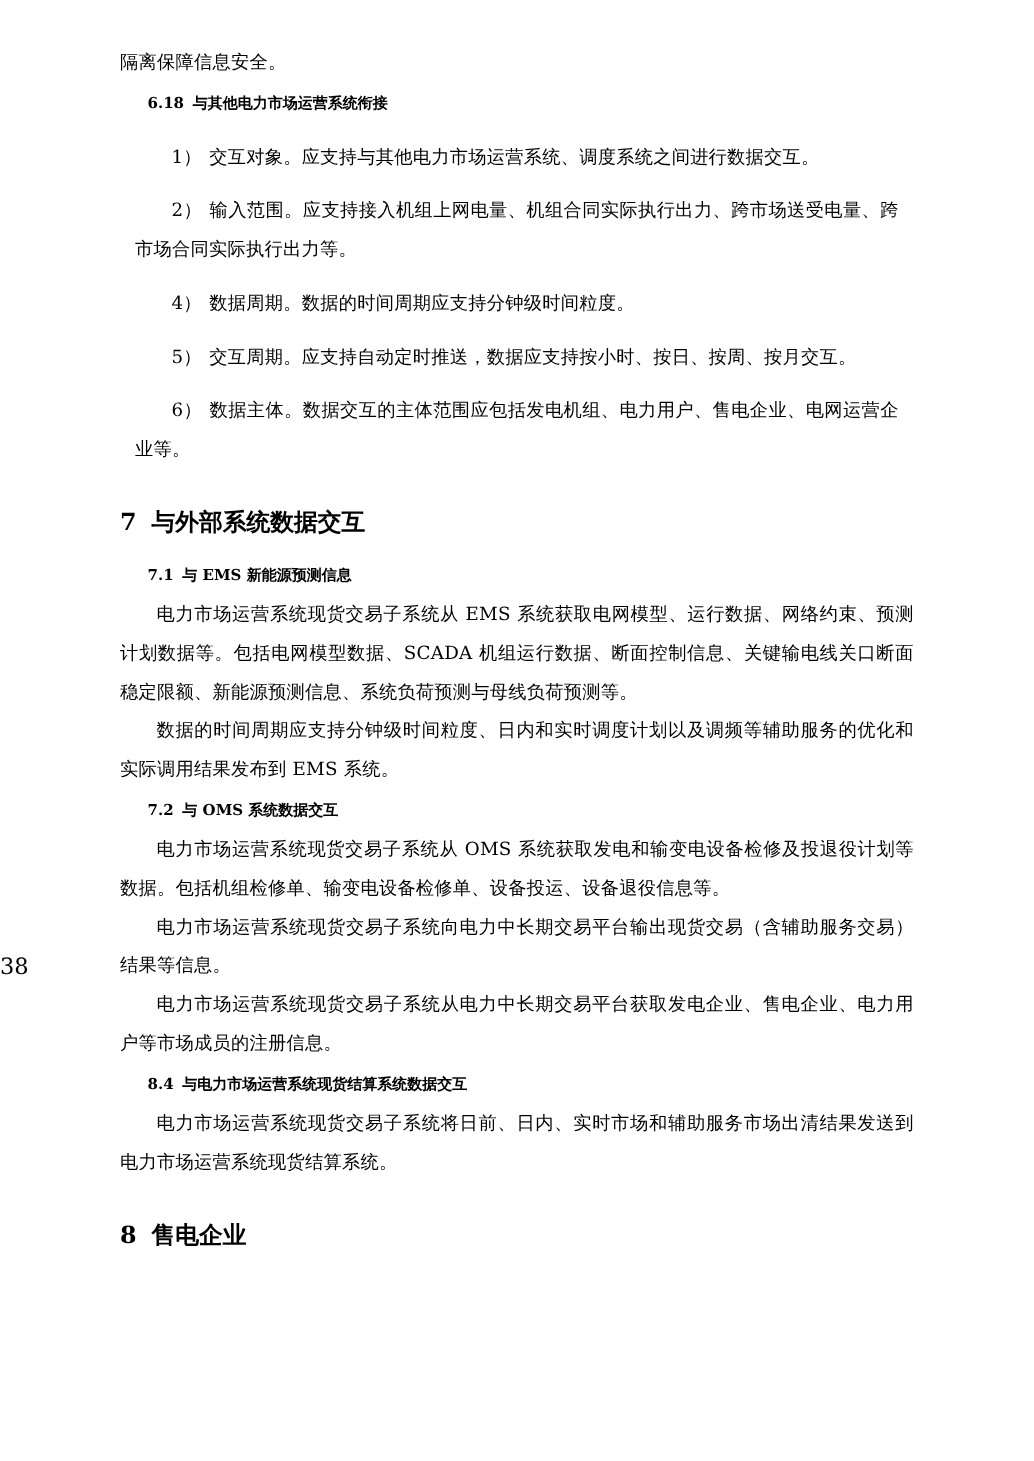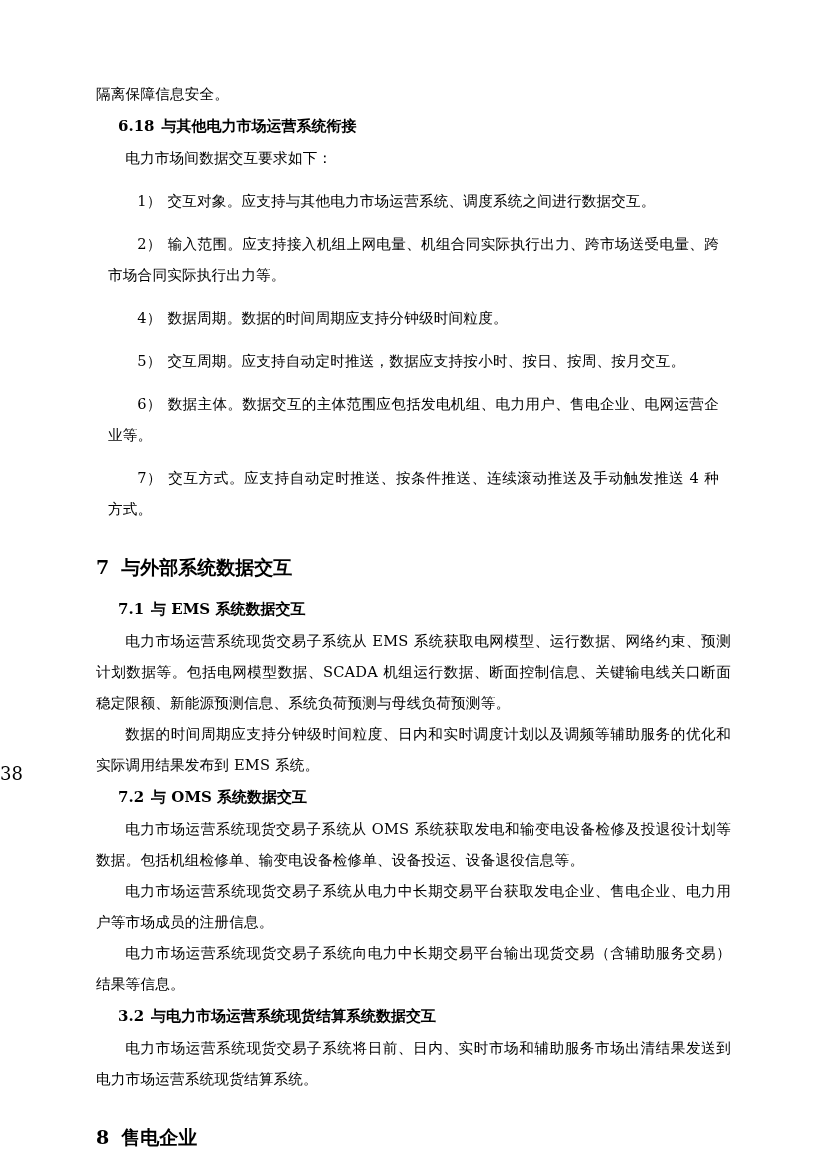--- a/index.html
+++ b/index.html
@@ -13,34 +13,34 @@
     font-family: "DejaVu Serif", "Liberation Serif", serif;
     color: #000000;
     position: relative;
     overflow: hidden;
   }
   .page {
     position: relative;
     width: 827px;
     height: 836px;
     box-sizing: border-box;
-    padding: 78px 96px 40px 96px;
+    padding: 34px 96px 40px 96px;
   }
   .body-text {
     font-size: 14.6px;
     line-height: 31px;
     text-align: justify;
     text-justify: inter-ideograph;
     letter-spacing: 0.2px;
   }
   .cont-line {
     margin: 0;
   }
   .h3 {
-    font-size: 15px;
+    font-size: 12px;
     font-weight: bold;
     line-height: 31px;
     margin: 2px 0 0 0;
     padding-left: 22px;
   }
   .h3 .num {
     margin-right: 7px;
   }
   .h2 {
     font-size: 19px;
@@ -77,61 +77,57 @@
 <body>
 
 <div class="page">
 
   <div class="body-text cont-line">隔离保障信息安全。</div>
 
   <div class="h3">
     <span class="num">6.18</span><span>与其他电力市场运营系统衔接</span>
   </div>
 
-  <div class="body-text para">电力市场间数据交互要求如下：</div>
 
   <div class="body-text list-item">
     <span class="marker">1）</span><span>交互对象。应支持与其他电力市场运营系统、调度系统之间进行数据交互。</span>
   </div>
   <div class="body-text list-item">
     <span class="marker">2）</span><span>输入范围。应支持接入机组上网电量、机组合同实际执行出力、跨市场送受电量、跨市场合同实际执行出力等。</span>
   </div>
   <div class="body-text list-item">
     <span class="marker">4）</span><span>数据周期。数据的时间周期应支持分钟级时间粒度。</span>
   </div>
   <div class="body-text list-item">
     <span class="marker">5）</span><span>交互周期。应支持自动定时推送，数据应支持按小时、按日、按周、按月交互。</span>
   </div>
   <div class="body-text list-item">
     <span class="marker">6）</span><span>数据主体。数据交互的主体范围应包括发电机组、电力用户、售电企业、电网运营企业等。</span>
   </div>
-  <div class="body-text list-item">
-    <span class="marker">7）</span><span>交互方式。应支持自动定时推送、按条件推送、连续滚动推送及手动触发推送 4 种方式。</span>
-  </div>
 
   <div class="h2">
     <span class="num">7</span><span>与外部系统数据交互</span>
   </div>
 
   <div class="h3">
-    <span class="num">7.1</span><span>与 EMS 系统数据交互</span>
+    <span class="num">7.1</span><span>与 EMS 新能源预测信息</span>
   </div>
   <div class="body-text para">电力市场运营系统现货交易子系统从 EMS 系统获取电网模型、运行数据、网络约束、预测计划数据等。包括电网模型数据、SCADA 机组运行数据、断面控制信息、关键输电线关口断面稳定限额、新能源预测信息、系统负荷预测与母线负荷预测等。</div>
   <div class="body-text para">数据的时间周期应支持分钟级时间粒度、日内和实时调度计划以及调频等辅助服务的优化和实际调用结果发布到 EMS 系统。</div>
 
   <div class="h3">
     <span class="num">7.2</span><span>与 OMS 系统数据交互</span>
   </div>
   <div class="body-text para">电力市场运营系统现货交易子系统从 OMS 系统获取发电和输变电设备检修及投退役计划等数据。包括机组检修单、输变电设备检修单、设备投运、设备退役信息等。</div>
 
+  <div class="body-text para">电力市场运营系统现货交易子系统向电力中长期交易平台输出现货交易（含辅助服务交易）结果等信息。</div>
   <div class="body-text para">电力市场运营系统现货交易子系统从电力中长期交易平台获取发电企业、售电企业、电力用户等市场成员的注册信息。</div>
-  <div class="body-text para">电力市场运营系统现货交易子系统向电力中长期交易平台输出现货交易（含辅助服务交易）结果等信息。</div>
 
   <div class="h3">
-    <span class="num">3.2</span><span>与电力市场运营系统现货结算系统数据交互</span>
+    <span class="num">8.4</span><span>与电力市场运营系统现货结算系统数据交互</span>
   </div>
   <div class="body-text para">电力市场运营系统现货交易子系统将日前、日内、实时市场和辅助服务市场出清结果发送到电力市场运营系统现货结算系统。</div>
 
   <div class="h2">
     <span class="num">8</span><span>售电企业</span>
   </div>
 
   <div class="gap-md"></div>
 
   <div class="page-number">38</div>

